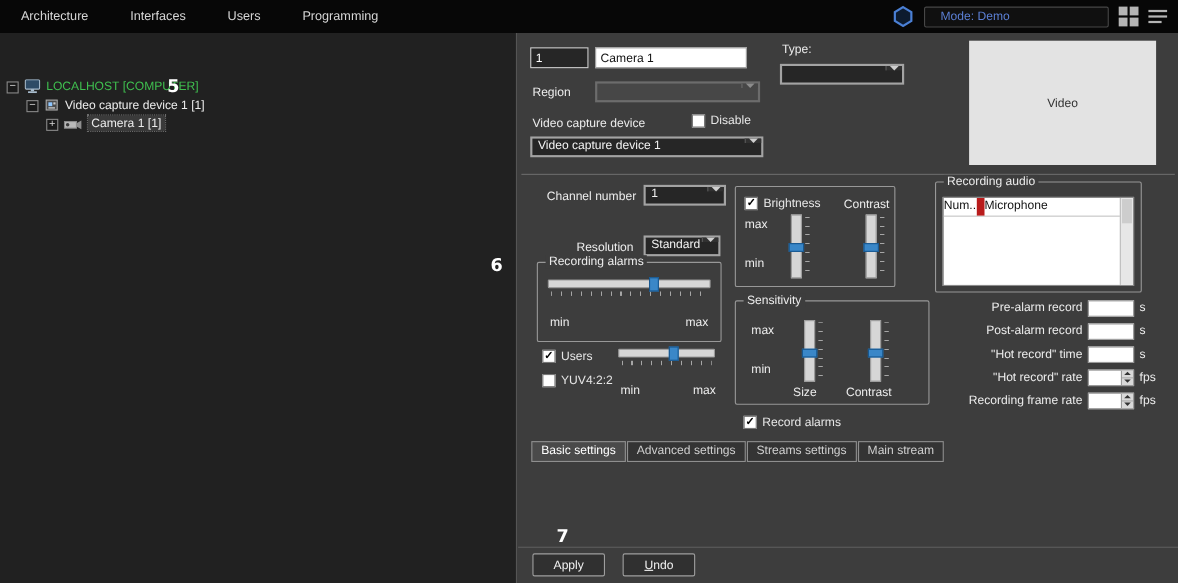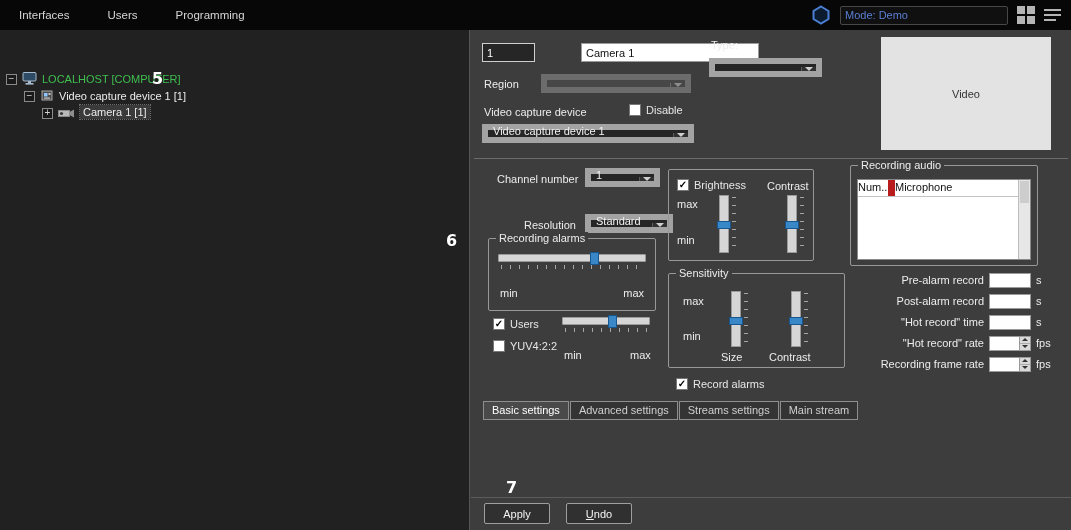--- a/index.html
+++ b/index.html
@@ -9,21 +9,21 @@
 
   
   .topbar{position:absolute;top:0;left:0;width:1071px;height:30px;background:#070707;
     display:flex;align-items:center;justify-content:space-between}
   .tabs{display:flex;height:100%}
   .tab{display:flex;align-items:center;padding:0 19px;color:#d6d6d6;font-size:11.5px;cursor:default}
   .tab.active{background:#1b4a66;color:#fff}
   .topbar-right{display:flex;align-items:center;gap:9px;padding-right:10px}
   .hexwrap{display:flex;align-items:center}
   .mode-box{width:168px;height:19px;background:#101010;border:1px solid #474747;border-radius:2px;
-    display:flex;align-items:center;padding:0 4px;color:#5b7fd4;white-space:nowrap}
+    display:flex;align-items:center;padding:0 14px;color:#5b7fd4;white-space:nowrap}
   .grid-ic{display:grid;grid-template-columns:8px 8px;grid-template-rows:8px 8px;gap:2px}
   .grid-ic i{background:#b5b5b5}
   .menu-ic{display:flex;flex-direction:column;gap:3px;width:17px}
   .menu-ic i{height:2px;background:#b5b5b5}
   .menu-ic i:last-child{width:12px}
 
   
   .tree{position:absolute;top:30px;left:0;width:470px;height:500px;background:#212121;
     border-right:1px solid #555}
   .trow{position:absolute;display:flex;align-items:flex-end;gap:5px;height:16px}
@@ -35,21 +35,21 @@
   .tlabel{white-space:nowrap;color:#ececec}
   .tlabel.root{color:#3fbf4f}
   .tlabel.selected{background:#3a3a3a;outline:1px dotted #6c6c6c;padding:1px 3px}
 
   
   .panel{position:absolute;top:30px;left:471px;width:600px;height:500px;background:#3d3d3d}
   .tin{position:absolute;height:19px;border:1px solid #9a9a9a;background:#fff;color:#111;
     font:11px "Liberation Sans",sans-serif;padding:0 4px}
   .tin.dark{background:#262626;color:#fff;border-color:#cfcfcf}
   .lbl{position:absolute;white-space:nowrap;color:#ececec}
-  .dd{position:absolute;height:19px;background:#262626;border:6px solid #a3a3a3;display:flex;align-items:flex-end}
+  .dd{position:absolute;height:19px;background:#262626;border:2px solid #a3a3a3;display:flex;align-items:flex-start}
   .dd-val{flex:1;display:flex;align-items:center;padding:0 5px;color:#f2f2f2;white-space:nowrap;overflow:hidden}
   .dd-btn{width:15px;display:flex;align-items:center;justify-content:center;border-left:1px solid #5a5a5a;background:#313131}
   .dd-arrow{width:0;height:0;border-left:4px solid transparent;border-right:4px solid transparent;border-top:4px solid #cfcfcf}
   .dd.disabled{background:#474747;border-color:#6c6c6c}
   .dd.disabled .dd-btn{background:#474747;border-left-color:#6c6c6c}
   .dd.disabled .dd-arrow{border-top-color:#8d8d8d}
   .video-box{position:absolute;left:410px;top:7px;width:170px;height:113px;background:#e3e3e3;
     display:flex;align-items:center;justify-content:center;color:#333}
 
   .settings-wrap{position:absolute;left:3px;top:128px;width:594px;height:262px;border-top:1px solid #6b6b6b}
@@ -106,20 +106,21 @@
 
   .anno{position:absolute;color:#fff;font-size:16px;font-weight:bold;font-family:"DejaVu Sans",sans-serif}
 </style>
 </head>
 <body>
 
 <div class="app">
 
   <header class="topbar">
     <nav class="tabs">
+      <div class="tab">Architecture</div>
       <div class="tab">Interfaces</div>
       <div class="tab">Users</div>
       <div class="tab">Programming</div>
     </nav>
     <div class="topbar-right">
       <span class="hexwrap">
         <svg width="20" height="20" viewBox="0 0 20 20">
             <polygon points="10,1.5 17.5,6 17.5,14 10,18.5 2.5,14 2.5,6" fill="#0d1b2e" stroke="#4a7fd4" stroke-width="2"></polygon>
           </svg>
       </span>
@@ -171,21 +172,21 @@
             <circle cx="3.5" cy="5.5" r="1.6" fill="#3a3a3a"></circle>
           </svg>
       </span>
       <span class="tlabel selected">Camera 1 [1]</span>
     </div>
   </aside>
 
   <section class="panel">
 
     <input class="tin dark" style="left: 11px; top: 13px; width: 53px;" value="1">
-    <input class="tin" style="left: 70px; top: 13px; width: 178px; margin-left: 40px;" value="Camera 1">
+    <input class="tin" style="left: 70px; top: 13px; width: 138px;" value="Camera 1">
 
     <span class="lbl" style="left:13px;top:48px">Region</span>
     <div class="dd disabled" style="left:70px;top:44px;width:150px">
       <span class="dd-val"></span>
       <span class="dd-btn">
           <span class="dd-arrow"></span>
         </span>
     </div>
 
     <span class="lbl" style="left:13px;top:76px">Video capture device</span>
@@ -217,21 +218,21 @@
 
       <span class="lbl" style="left:23px;top:14px">Channel number</span>
       <div class="dd" style="left:111px;top:9px;width:75px">
         <span class="dd-val">1</span>
         <span class="dd-btn">
             <span class="dd-arrow"></span>
           </span>
       </div>
 
       <span class="lbl" style="left:50px;top:60px">Resolution</span>
-      <div class="dd" style="left:111px;top:55px;width:88px">
+      <div class="dd" style="left:111px;top:55px;width:70px">
         <span class="dd-val">Standard</span>
         <span class="dd-btn">
             <span class="dd-arrow"></span>
           </span>
       </div>
 
       <div class="group" style="left:14px;top:79px;width:168px;height:73px">
         <span class="gtitle">Recording alarms</span>
         <div class="hslider" style="left:9px;top:13px;width:148px">
           <div class="hs-track"></div>

